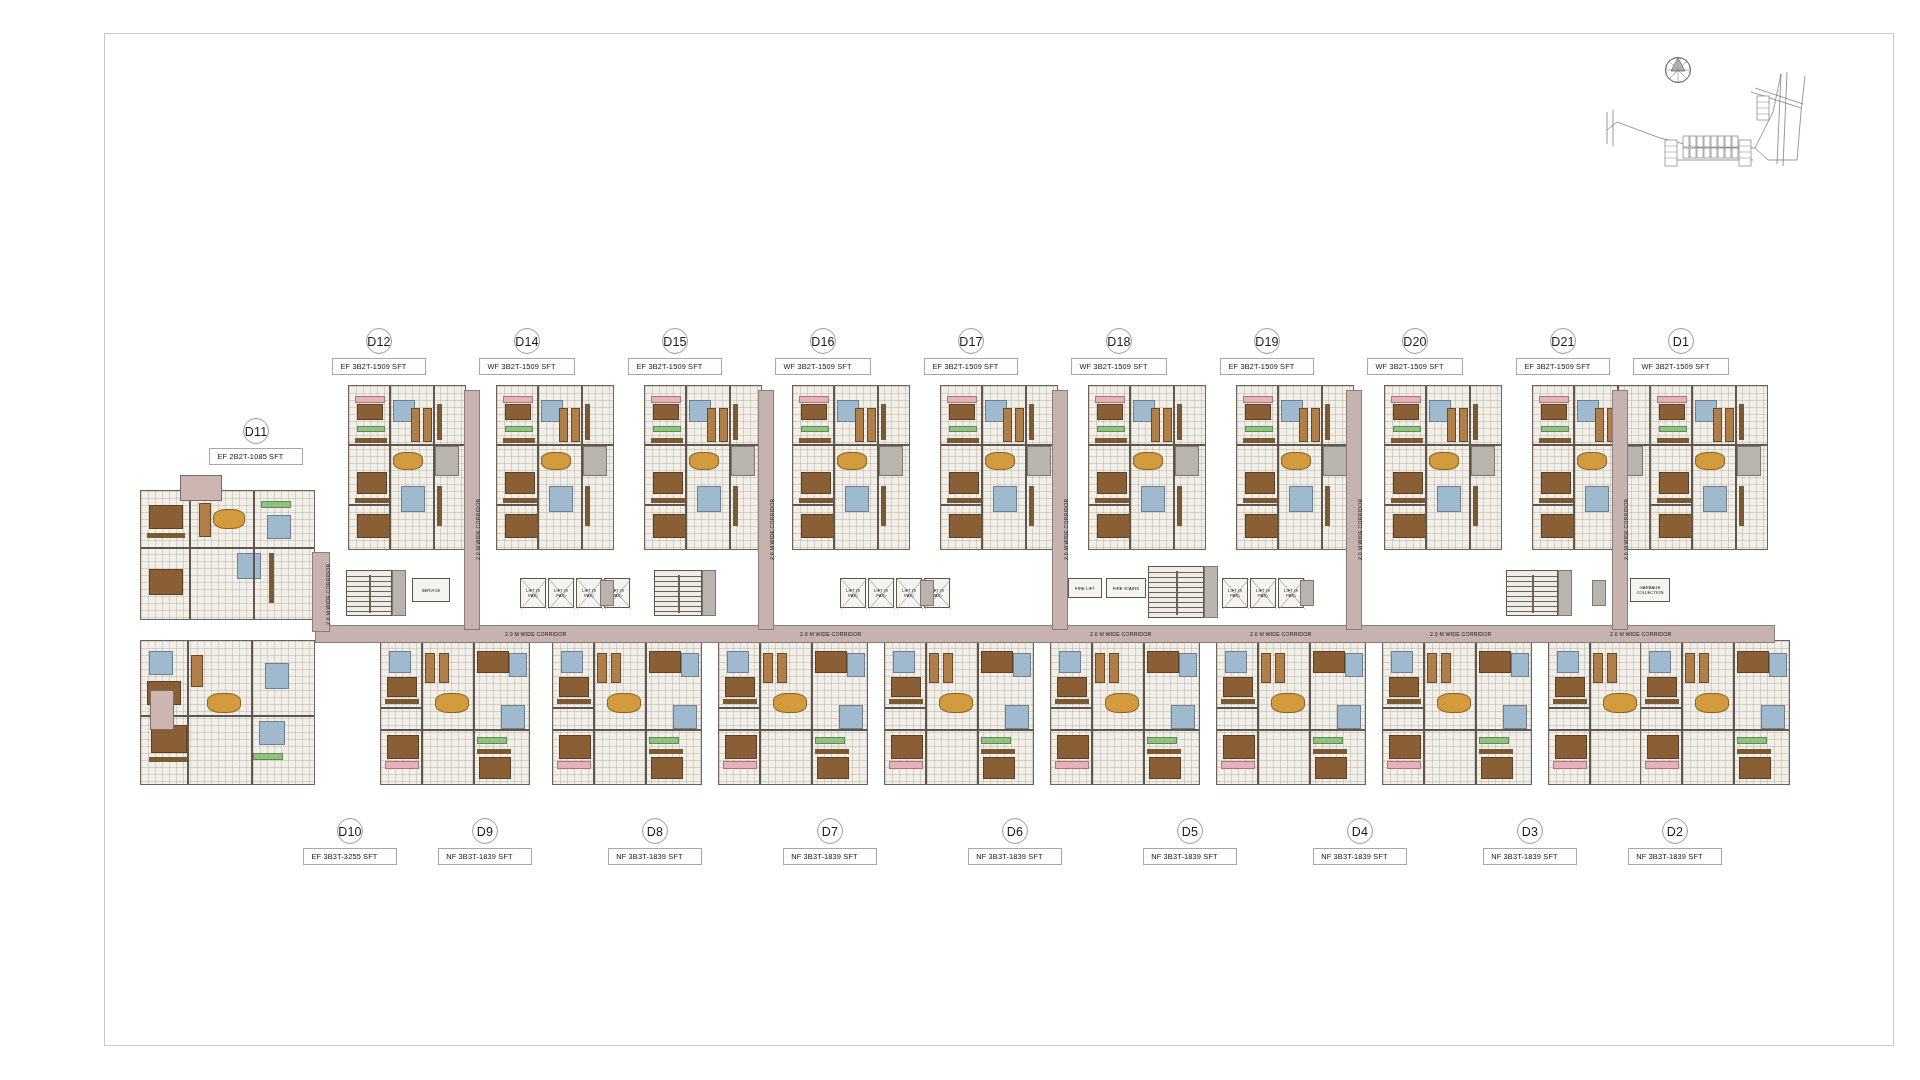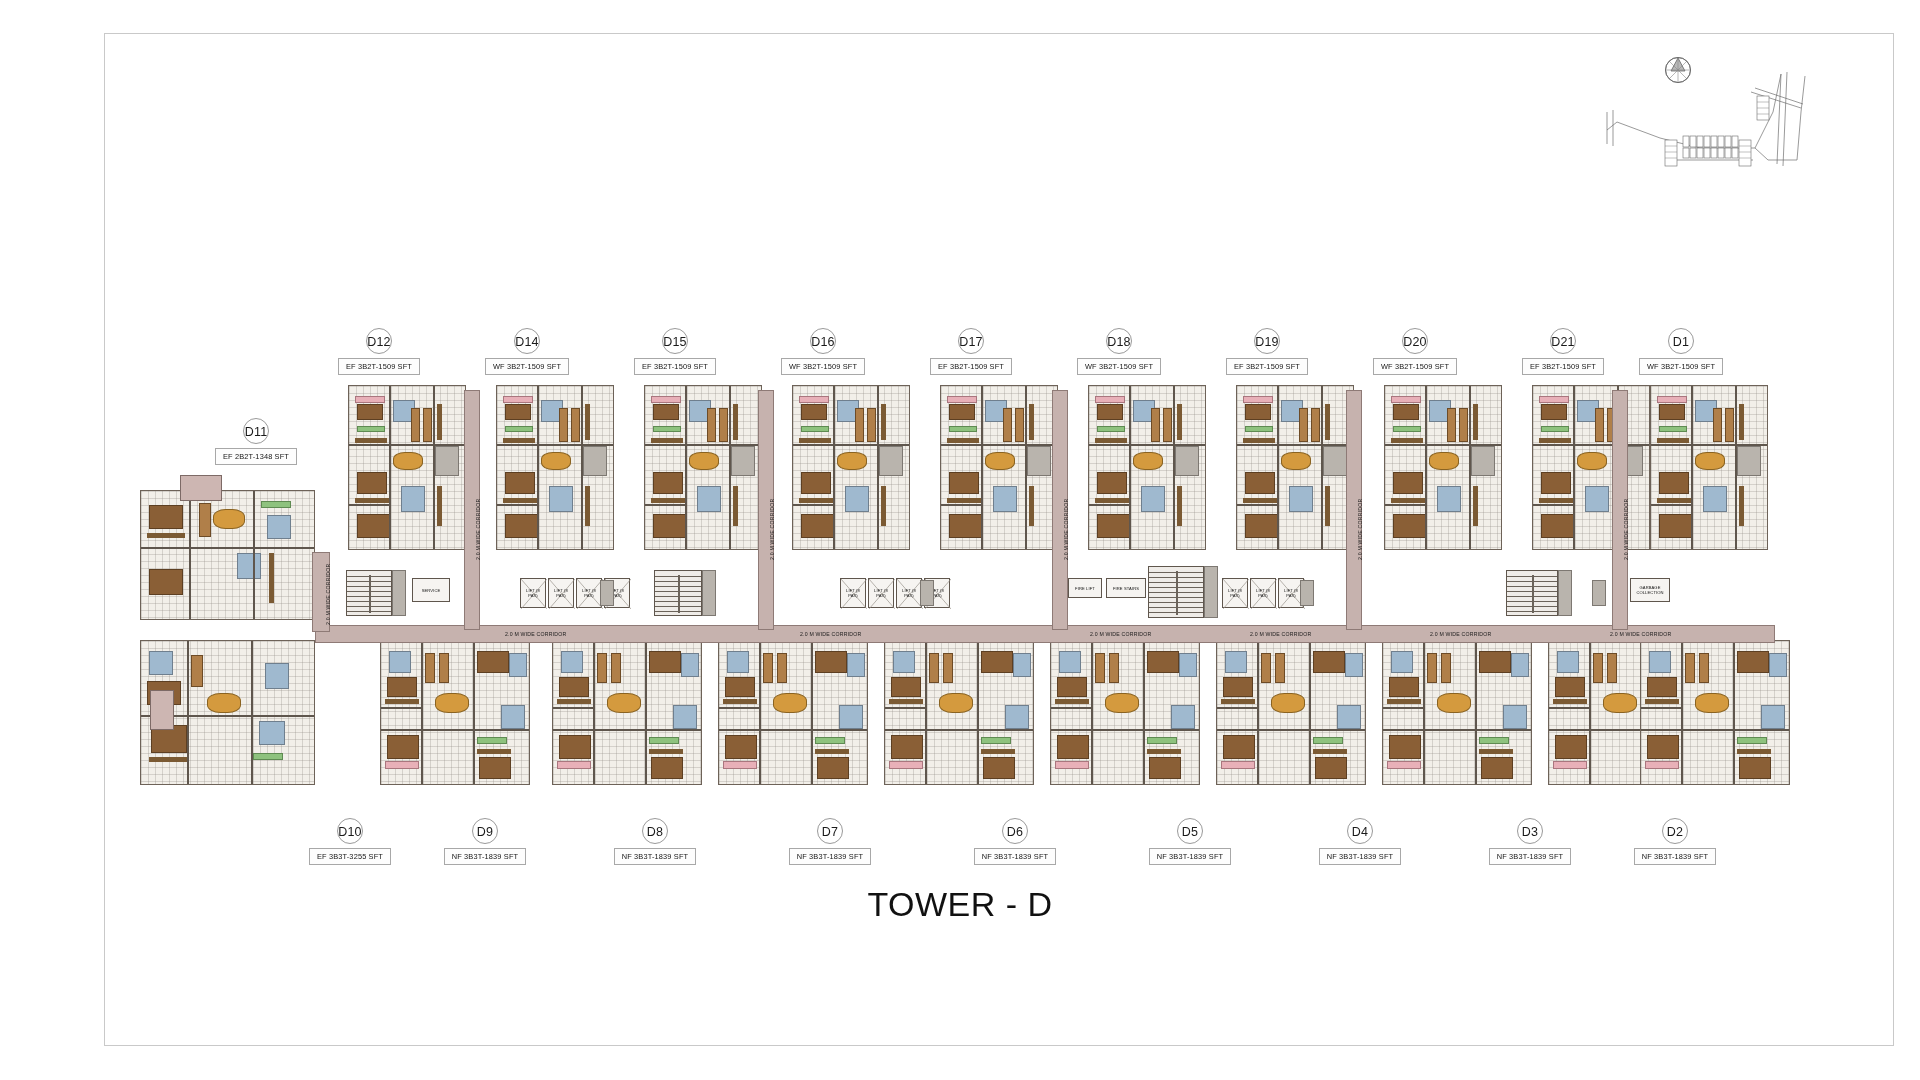--- a/index.html
+++ b/index.html
@@ -38,21 +38,21 @@
   .unit-circle {
     display: inline-block;
     width: 26px; height: 26px; line-height: 26px;
     border: 1px solid #9a9a9a; border-radius: 50%;
     font-size: 12.5px; color: #1a1a1a; background: #fff;
     letter-spacing: 0.2px;
   }
   .unit-pill {
     margin-top: 4px;
     display: inline-block;
-    padding: 3px 7px 3px 7px;
+    padding: 3px 18px 3px 7px;
     border: 1px solid #a8a8a8; background: #fdfdfd;
     font-size: 7.4px; color: #141414; white-space: nowrap;
     letter-spacing: 0.15px;
   }
 
   
   #plan { position: absolute; left: 0; top: 0; width: 1920px; height: 1080px; }
 
   
   .corridor {
@@ -780,17 +780,16 @@
       <div class="unit-tag" style="left: 425px; top: 818px;"><div class="unit-circle">D9</div><div></div><div class="unit-pill">NF 3B3T-1839 SFT</div></div>
       <div class="unit-tag" style="left: 595px; top: 818px;"><div class="unit-circle">D8</div><div></div><div class="unit-pill">NF 3B3T-1839 SFT</div></div>
       <div class="unit-tag" style="left: 770px; top: 818px;"><div class="unit-circle">D7</div><div></div><div class="unit-pill">NF 3B3T-1839 SFT</div></div>
       <div class="unit-tag" style="left: 955px; top: 818px;"><div class="unit-circle">D6</div><div></div><div class="unit-pill">NF 3B3T-1839 SFT</div></div>
       <div class="unit-tag" style="left: 1130px; top: 818px;"><div class="unit-circle">D5</div><div></div><div class="unit-pill">NF 3B3T-1839 SFT</div></div>
       <div class="unit-tag" style="left: 1300px; top: 818px;"><div class="unit-circle">D4</div><div></div><div class="unit-pill">NF 3B3T-1839 SFT</div></div>
       <div class="unit-tag" style="left: 1470px; top: 818px;"><div class="unit-circle">D3</div><div></div><div class="unit-pill">NF 3B3T-1839 SFT</div></div>
       <div class="unit-tag" style="left: 1615px; top: 818px;"><div class="unit-circle">D2</div><div></div><div class="unit-pill">NF 3B3T-1839 SFT</div></div>
     </div>
   <div id="tag-left">
-      <div class="unit-tag" style="left: 196px; top: 418px;"><div class="unit-circle">D11</div><div></div><div class="unit-pill">EF 2B2T-1348 SFT</div></div>
+      <div class="unit-tag" style="left: 196px; top: 418px;"><div class="unit-circle">D11</div><div></div><div class="unit-pill">EF 2B2T-1085 SFT</div></div>
     </div>
 
-  <div id="main-title">TOWER - D</div>
 </div>
 
 </body></html>

